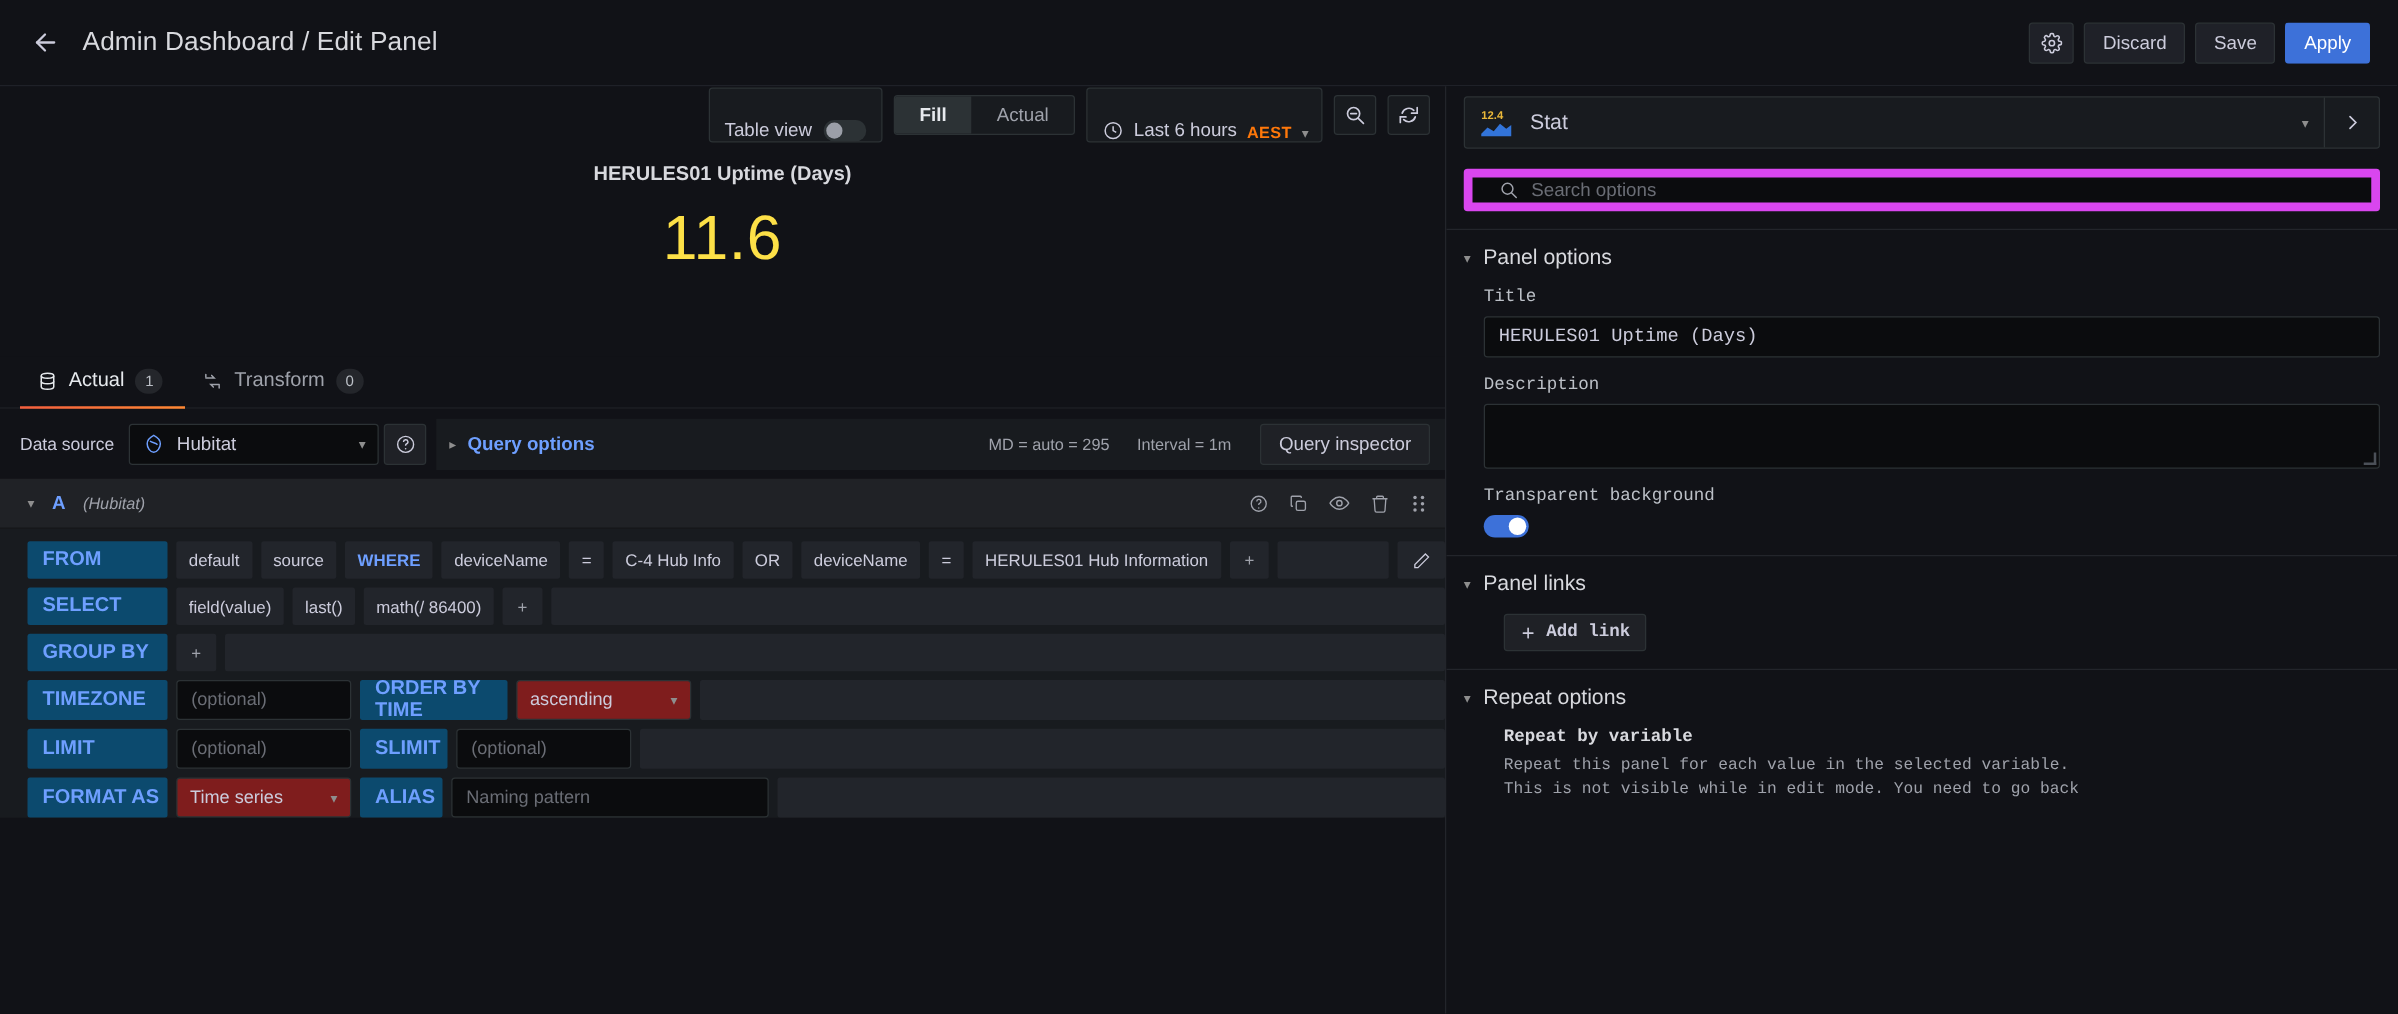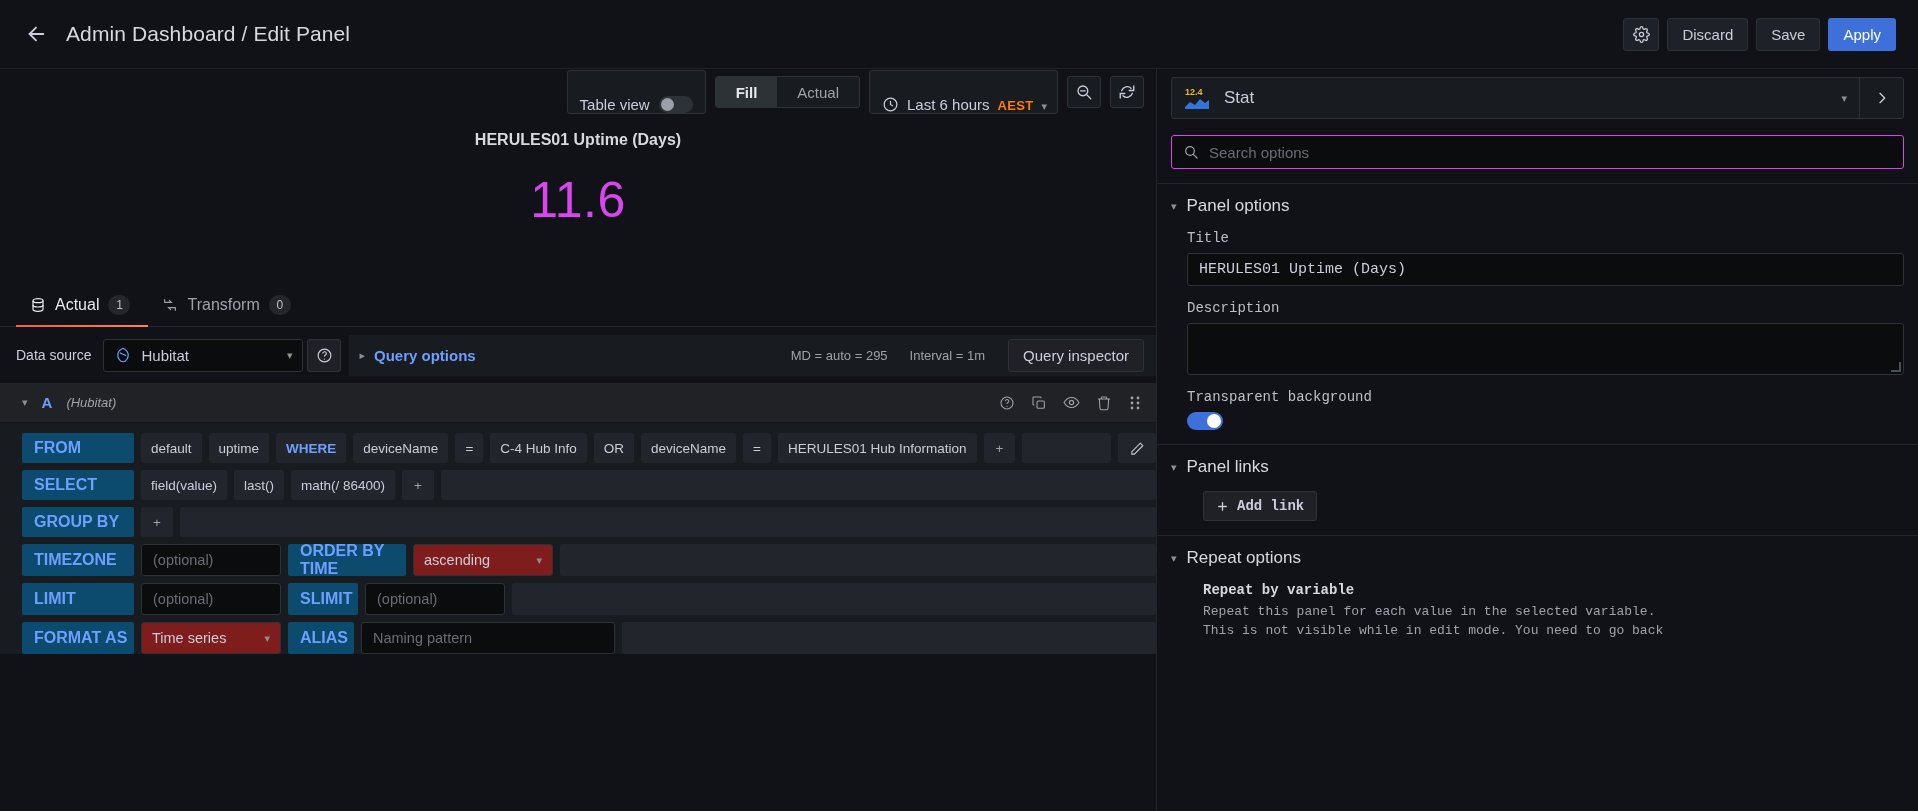--- a/index.html
+++ b/index.html
@@ -72,21 +72,21 @@
     width: 34px; height: 32px; display: flex; align-items: center; justify-content: center;
     background: #181b1f; border: 1px solid #2c3235; border-radius: 3px; color: #ccccdc; cursor: pointer;
   }
 
   
   .preview {
     flex: 0 0 170px; display: flex; flex-direction: column; align-items: center;
     justify-content: flex-start; padding-top: 16px;
   }
   .panel-title { font-size: 16px; color: #d8d9de; font-weight: bold; }
-  .stat-value { font-size: 50px; color: #d946ef; font-weight: 500; margin-top: 22px; letter-spacing: .5px; }
+  .stat-value { font-size: 50px; color: #fde047; font-weight: 500; margin-top: 12px; letter-spacing: .5px; }
 
   
   .qtabs {
     flex: 0 0 42px; display: flex; align-items: flex-end; gap: 0;
     padding-left: 16px; border-bottom: 1px solid #23252b; background: #111217;
   }
   .qtab {
     display: flex; align-items: center; gap: 9px; padding: 0 18px 11px 14px;
     font-size: 16px; color: #9fa2ab; cursor: pointer; position: relative;
   }
@@ -175,22 +175,22 @@
     height: 42px; display: flex; align-items: center; gap: 0;
     background: #181b1f; border: 1px solid #2c3235; border-radius: 3px; margin: 8px 14px 0 14px;
   }
   .viz-main { flex: 1 1 auto; display: flex; align-items: center; gap: 14px; padding: 0 12px; cursor: pointer; height: 100%; }
   .viz-name { font-size: 17px; color: #ccccdc; }
   .viz-next {
     width: 44px; height: 100%; display: flex; align-items: center; justify-content: center;
     border-left: 1px solid #2c3235; color: #ccccdc; cursor: pointer;
   }
   .search-box {
-    height: 34px; display: flex; align-items: center; gap: 10px; padding: 0 11px;
-    background: #0b0c0e; border: 1px solid #d946ef; border-radius: 3px; margin: 16px 14px 0 14px;
+    height: 34px; display: flex; align-items: center; gap: 10px; padding: 0 21px;
+    background: #0b0c0e; border: 7px solid #d946ef; border-radius: 3px; margin: 16px 14px 0 14px;
     color: #6a6d75; font-size: 15px;
   }
   .seg-tabs {
     display: flex; margin: 12px 14px 0 14px; background: #181b1f;
     border: 1px solid #2c3235; border-radius: 3px; overflow: hidden; height: 32px;
   }
   .seg-tab { flex: 1 1 50%; display: flex; align-items: center; justify-content: center; font-size: 15px; color: #9fa2ab; cursor: pointer; }
   .seg-tab.active { background: #2c3235; color: #e6e9ed; }
   .opt-scroll { flex: 1 1 auto; overflow: hidden; padding: 0 0 0 0; }
   .opt-group { border-top: 1px solid #23252b; margin-top: 14px; padding: 12px 14px 0 14px; }
@@ -388,21 +388,21 @@
                 </svg>
               </span>
             </div>
           </div>
 
           <div class="qrows">
 
             <div class="qrow">
               <div class="seg-key">FROM</div>
               <div class="seg">default</div>
-              <div class="seg">uptime</div>
+              <div class="seg">source</div>
               <div class="seg kw">WHERE</div>
               <div class="seg">deviceName</div>
               <div class="seg">=</div>
               <div class="seg">C-4 Hub Info</div>
               <div class="seg">OR</div>
               <div class="seg">deviceName</div>
               <div class="seg">=</div>
               <div class="seg">HERULES01 Hub Information</div>
               <div class="seg plus">+</div>
               <div class="seg-fill"></div>

